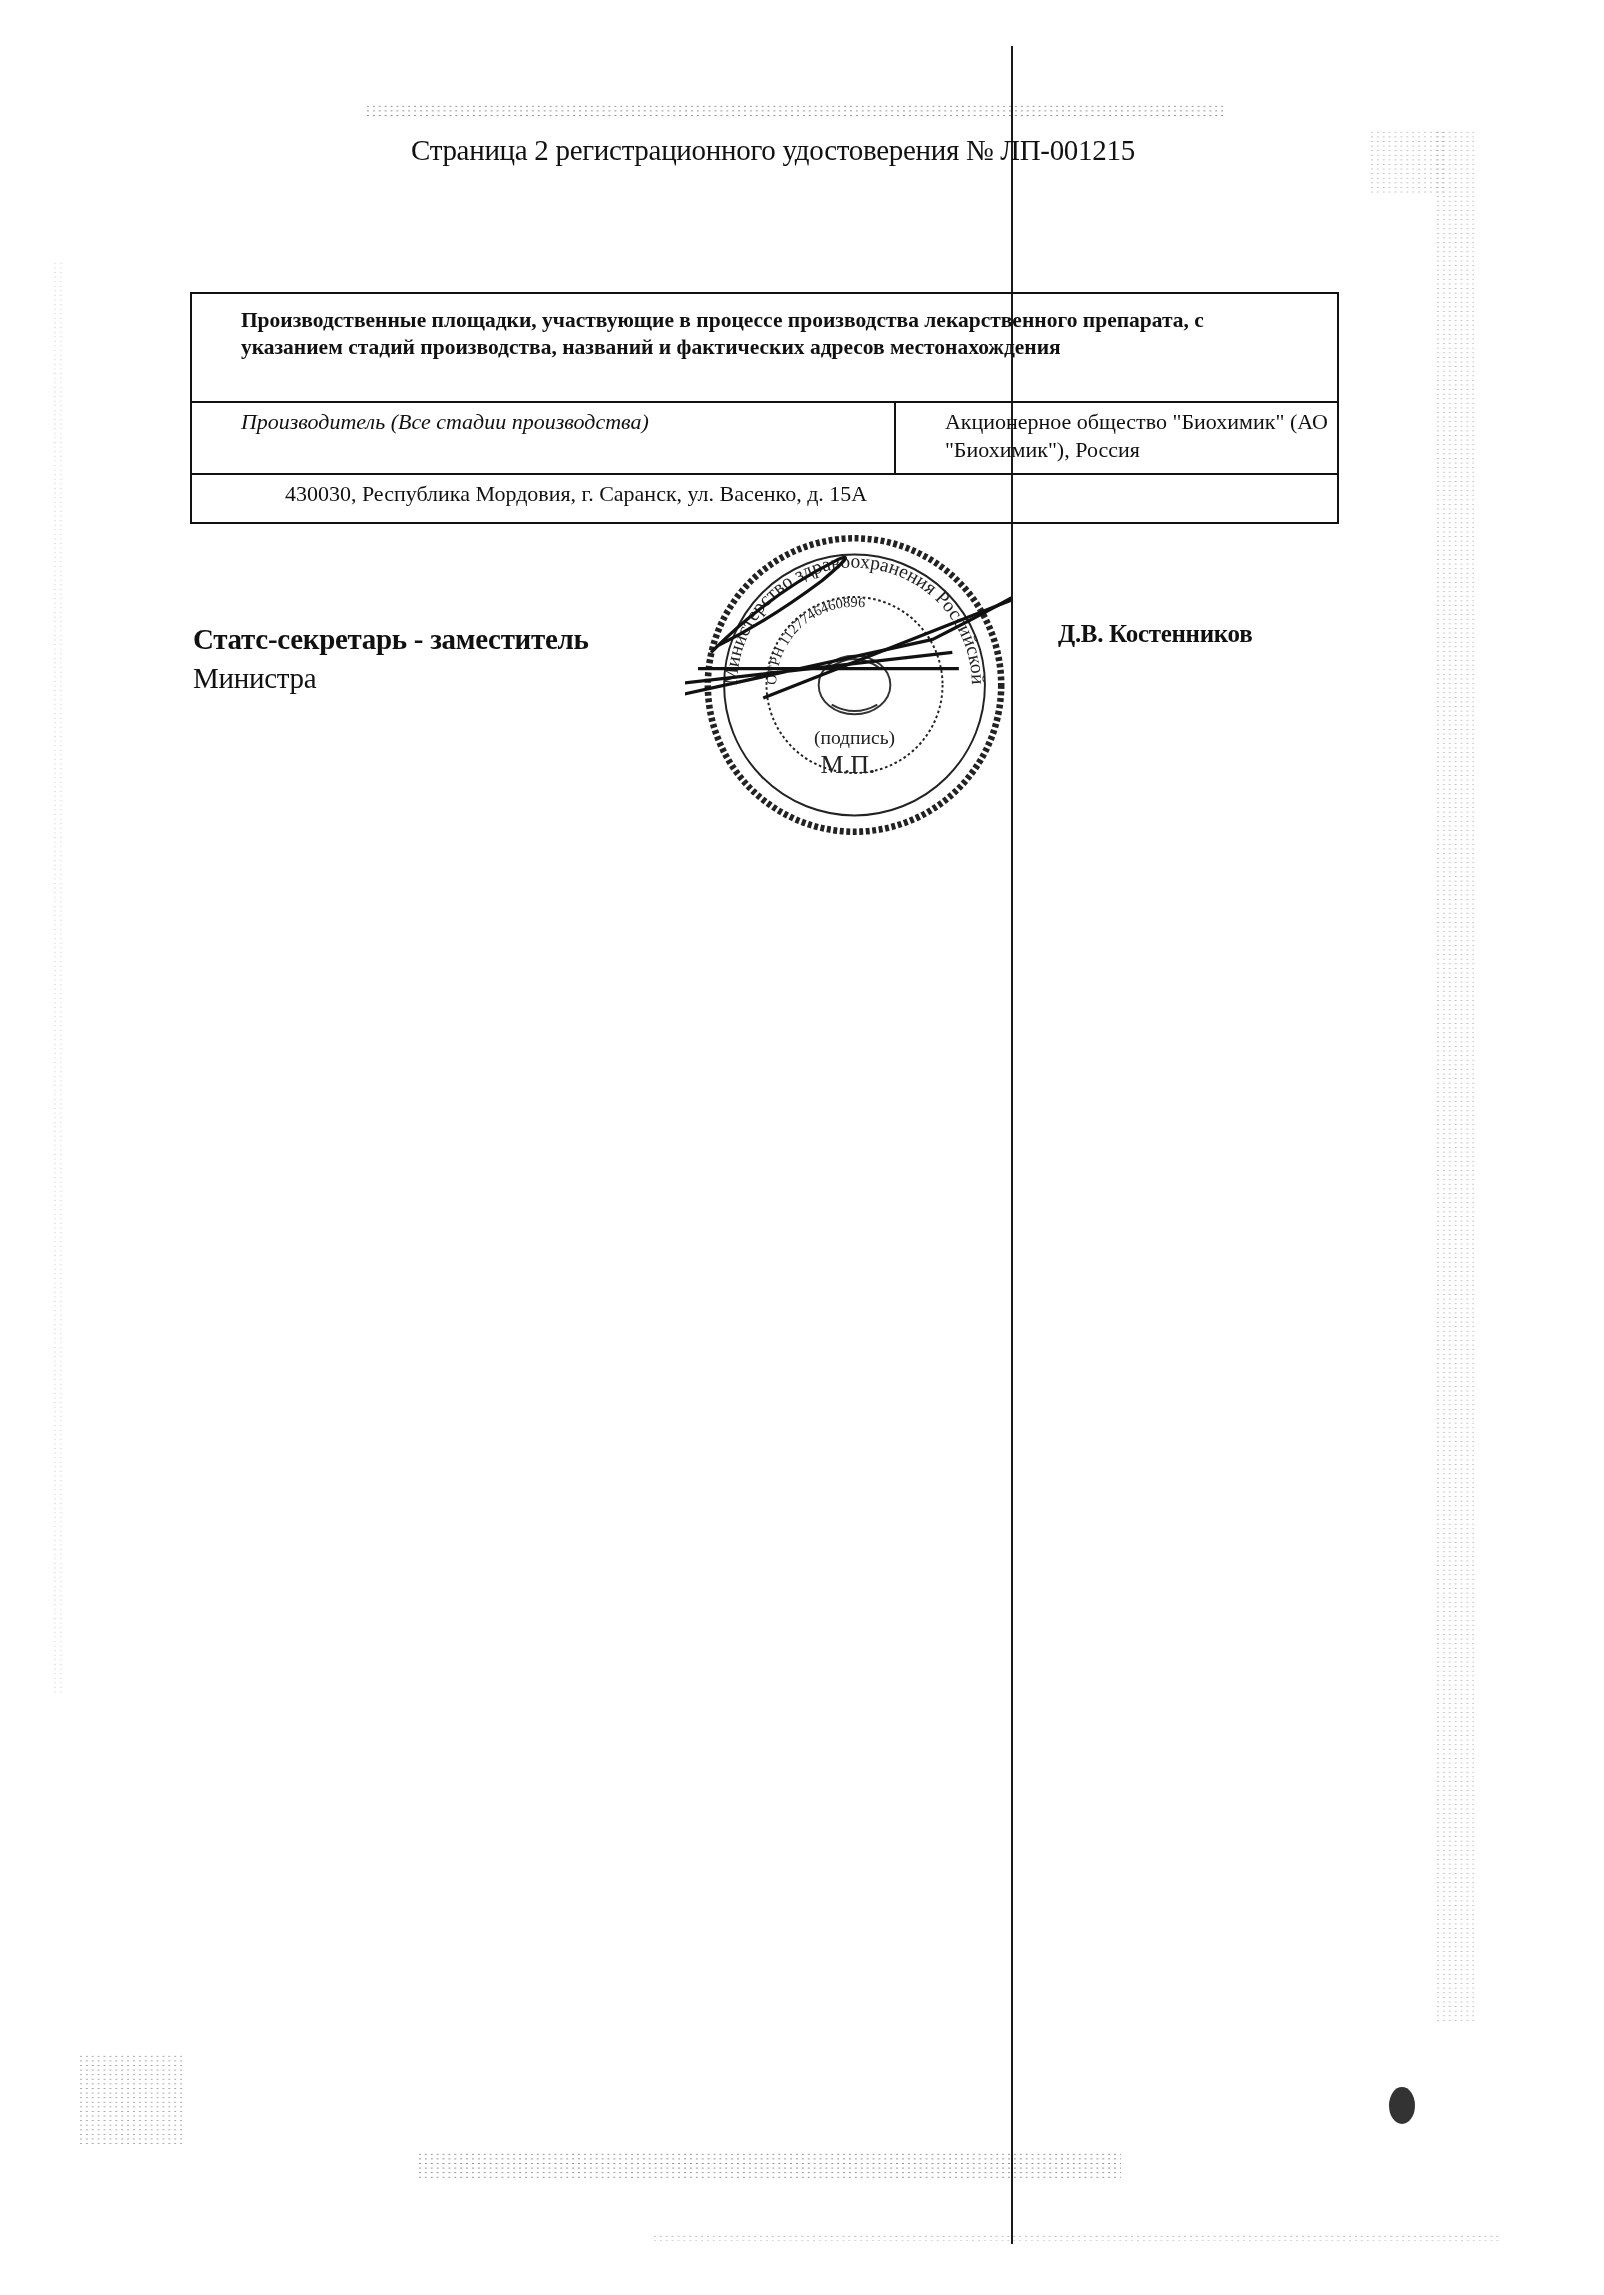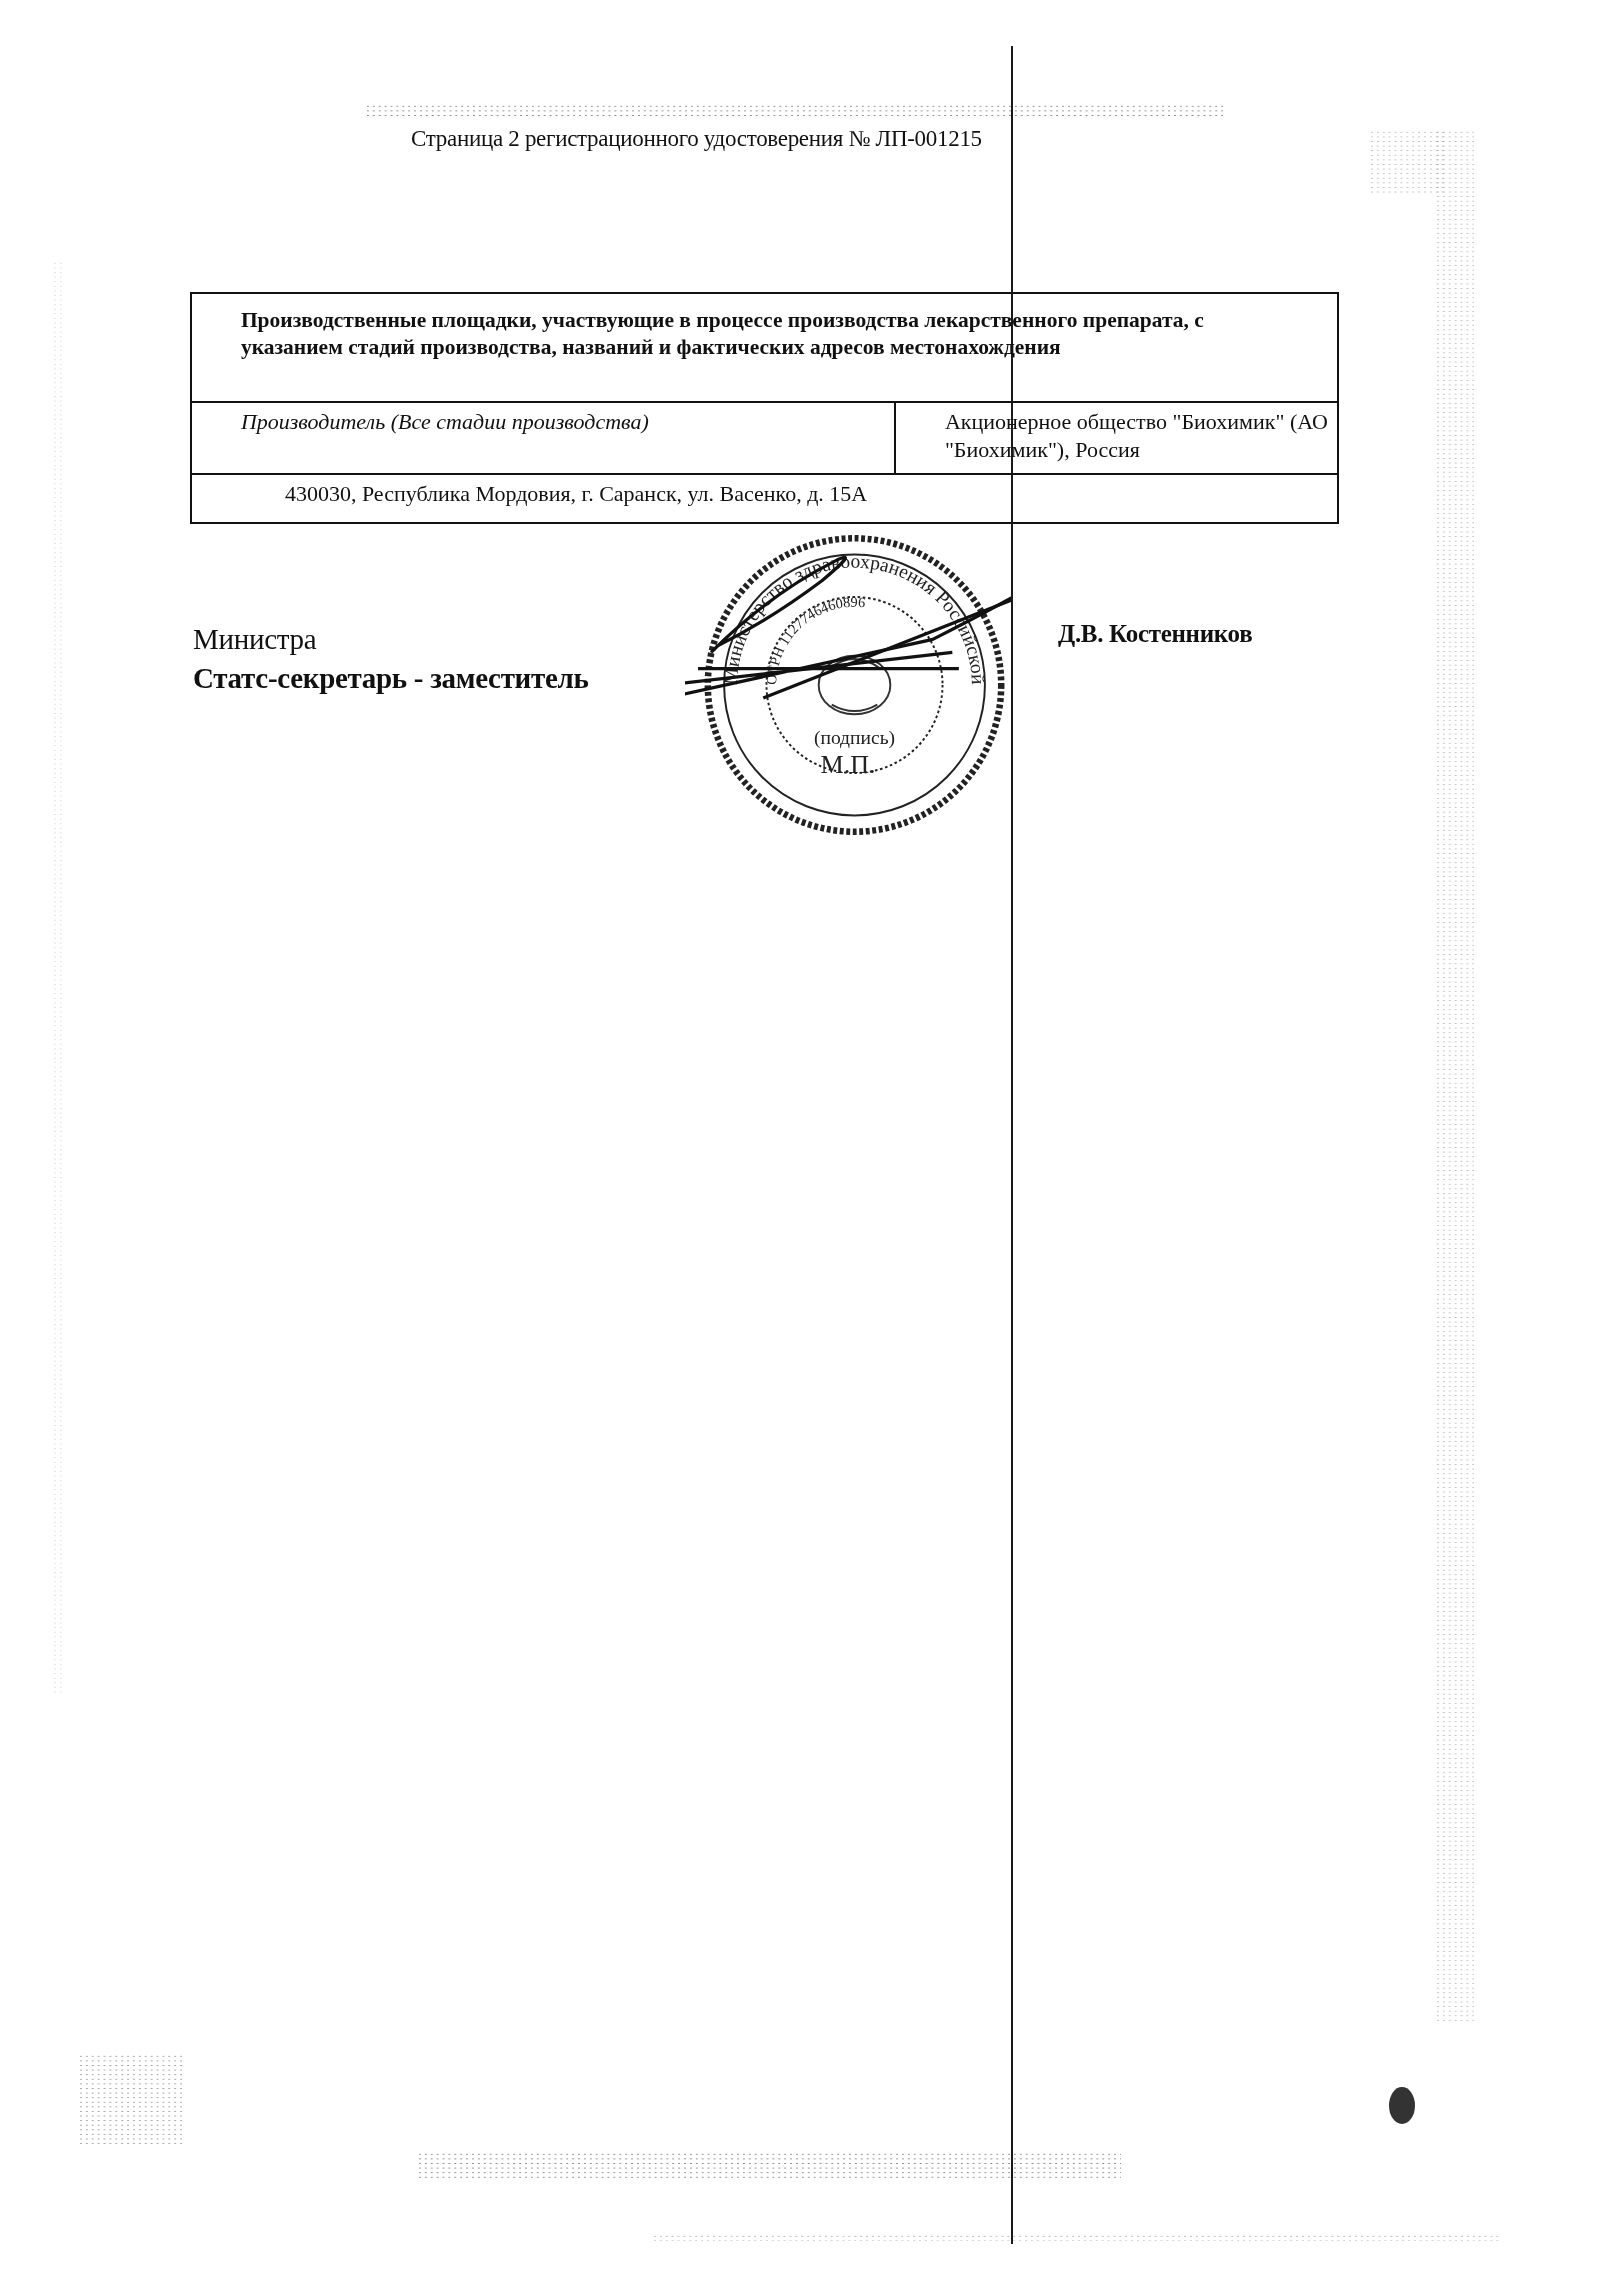--- a/index.html
+++ b/index.html
@@ -3,21 +3,21 @@
 <meta charset="utf-8">
 <style>
   html, body { margin: 0; padding: 0; background: #ffffff; }
   body { width: 1604px; height: 2295px; position: relative; overflow: hidden;
          font-family: "Liberation Serif", "DejaVu Serif", serif; color: #111; }
   .abs { position: absolute; }
   .noise { position: absolute; background-image:
       radial-gradient(#333 0.7px, transparent 1px);
       background-size: 5.9px 4.6px; opacity: .55; }
   .scanline { position: absolute; left: 1011px; top: 46px; width: 2px; height: 2198px; background: #1a1a1a; }
-  .page-title { left: 411px; top: 126px; font-size: 23px; letter-spacing: -0.3px; white-space: nowrap; }
+  .page-title { left: 411px; top: 134px; font-size: 29px; letter-spacing: -0.3px; white-space: nowrap; }
   .table { position: absolute; left: 190px; top: 292px; width: 1149px; border: 2.6px solid #111; box-sizing: border-box; }
   .row { display: flex; border-bottom: 2.6px solid #111; box-sizing: border-box; }
   .row:last-child { border-bottom: none; padding-left: 44px; }
   .cell { box-sizing: border-box; padding: 5.2px 3.9px; font-size: 22px; line-height: 1.25; margin-left: 45px; }
   .hdr { font-weight: bold; font-size: 21.5px; height: 107px; padding-top: 13px; }
   .c-left { width: 659px; border-right: 2px solid #111; }
   .c-right { flex: 1; }
   .italic { font-style: italic; }
   .r2 { height: 72px; }
   .r3 { height: 47px; }
@@ -52,22 +52,22 @@
   <div class="row r2">
     <div class="cell c-left italic">Производитель (Все стадии производства)</div>
     <div class="cell c-right">Акционерное общество "Биохимик" (АО "Биохимик"), Россия</div>
   </div>
   <div class="row r3">
     <div class="cell" style="width:100%;">430030, Республика Мордовия, г. Саранск, ул. Васенко, д. 15А</div>
   </div>
 </div>
 
 <div class="abs sig-title">
+  <div>Статс-секретарь - заместитель</div>
   <div style="font-weight:normal;">Министра</div>
-  <div>Статс-секретарь - заместитель</div>
 </div>
 <div class="abs sig-name">Д.В. Костенников</div>
 
 <div class="abs stamp">
   <svg width="326" height="326" viewBox="0 0 500 500">
     <circle cx="260" cy="250" r="225" fill="none" stroke="#222" stroke-width="10" stroke-dasharray="6 4"></circle>
     <circle cx="260" cy="250" r="200" fill="none" stroke="#222" stroke-width="3"></circle>
     <circle cx="260" cy="250" r="135" fill="none" stroke="#222" stroke-width="3" stroke-dasharray="4 4"></circle>
     <defs>
       <path id="outerArc" d="M 80 250 A 180 180 0 1 1 440 250"></path>

